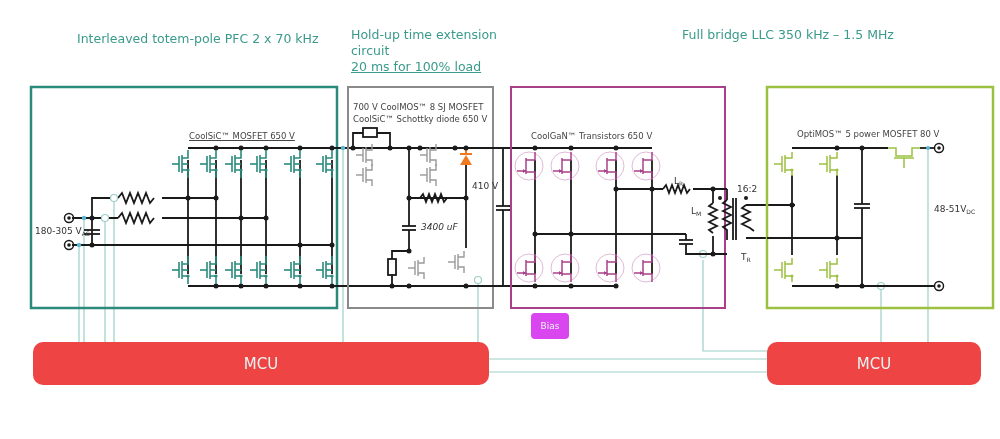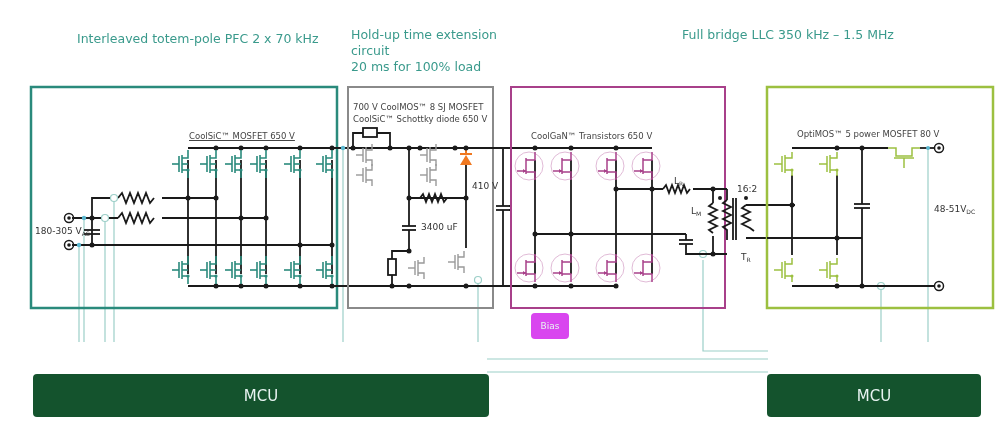--- a/index.html
+++ b/index.html
@@ -2,33 +2,33 @@
 <html><head>
 <meta charset="utf-8">
 <style>
   html, body { margin: 0; padding: 0; background: #ffffff; }
   body { width: 1000px; height: 439px; position: relative; overflow: hidden;
          font-family: "DejaVu Sans", "Liberation Sans", sans-serif; }
   svg { position: absolute; left: 0; top: 0; }
   .heading { position: absolute; color: #3a9a8c; font-size: 12.5px; line-height: 17px; white-space: nowrap; }
   .comp-label { position: absolute; color: #444; font-size: 8.5px; white-space: nowrap; line-height: 12px; }
   .val-label { position: absolute; color: #333; font-size: 9px; white-space: nowrap; }
-  .mcu { position: absolute; background: #14532d; border-radius: 4px; color: #e8f4f2;
-         display: flex; align-items: center; justify-content: center; font-size: 15px; margin-top: 32px; }
+  .mcu { position: absolute; background: #ef4444; border-radius: 10px; color: #e8f4f2;
+         display: flex; align-items: center; justify-content: center; font-size: 15px; }
   .bias { position: absolute; background: #d946ef; border-radius: 4px; color: #e8f4f2;
           display: flex; align-items: center; justify-content: center; font-size: 9px; }
   sub { font-size: 6px; vertical-align: -2px; }
 </style>
 </head>
 <body>
 
 <div class="heading" style="left:77px; top:30px;">Interleaved totem-pole PFC 2 x 70 kHz</div>
 <div class="heading" style="left:351px; top:26px;">Hold-up time extension</div>
 <div class="heading" style="left:351px; top:42px;">circuit</div>
-<div class="heading" style="left:351px; top:58px;">20 ms for 100% load</div>
+<div class="heading" style="left:351px; top:58px;text-decoration:underline;">20 ms for 100% load</div>
 <div class="heading" style="left:646px; top:26px;margin-left:36px;">Full bridge LLC 350 kHz – 1.5 MHz</div>
 
 <svg width="1000" height="439" viewBox="0 0 1000 439">
   <defs>
     <g id="sic-fet">
       <line x1="-10" y1="0" x2="-3" y2="0" stroke="#2a8a7c" stroke-width="1.6"></line>
       <line x1="-3" y1="-8" x2="-3" y2="8" stroke="#2a8a7c" stroke-width="1.6"></line>
       <line x1="0" y1="-9" x2="0" y2="9" stroke="#2a8a7c" stroke-width="1.6"></line>
       <polyline points="0,-6 6,-6 6,-14" fill="none" stroke="#2a8a7c" stroke-width="1.6"></polyline>
       <polyline points="0,6 6,6 6,14" fill="none" stroke="#2a8a7c" stroke-width="1.6"></polyline>
@@ -291,21 +291,21 @@
       <circle cx="939" cy="148" r="1.8" fill="#1a1a1a"></circle>
     <circle cx="939" cy="286" r="4.5" fill="none" stroke="#1a1a1a" stroke-width="1.5"></circle>
       <circle cx="939" cy="286" r="1.8" fill="#1a1a1a"></circle>
   </g>
   <circle cx="928" cy="148" r="2" fill="#5bb8d0"></circle>
 </svg>
 
 <div class="comp-label" style="left:189px; top:130px;text-decoration:underline;">CoolSiC™ MOSFET 650 V</div>
 <div class="comp-label" style="left:353px; top:101px;">700 V CoolMOS™ 8 SJ MOSFET</div>
 <div class="comp-label" style="left:353px; top:113px;">CoolSiC™ Schottky diode 650 V</div>
-<div class="val-label" style="left:421px; top:222px;">3400 uF</div>
+<div class="val-label" style="left:421px; top:222px;font-style:italic;">3400 uF</div>
 <div class="val-label" style="left:472px; top:181px;">410 V</div>
 <div class="comp-label" style="left:531px; top:130px;">CoolGaN™ Transistors  650 V</div>
 <div class="val-label" style="left:674px; top:176px;"><span>L</span><sub>R</sub></div>
 <div class="val-label" style="left:691px; top:206px;"><span>L</span><sub>M</sub></div>
 <div class="val-label" style="left:737px; top:184px;">16:2</div>
 <div class="val-label" style="left:741px; top:252px;"><span>T</span><sub>R</sub></div>
 <div class="comp-label" style="left:797px; top:128px;">OptiMOS™ 5 power MOSFET 80 V</div>
 <div class="val-label" style="left:35px; top:226px;"><span>180-305 V</span><sub>AC</sub></div>
 <div class="val-label" style="left:934px; top:204px;"><span>48-51V</span><sub>DC</sub></div>
 

